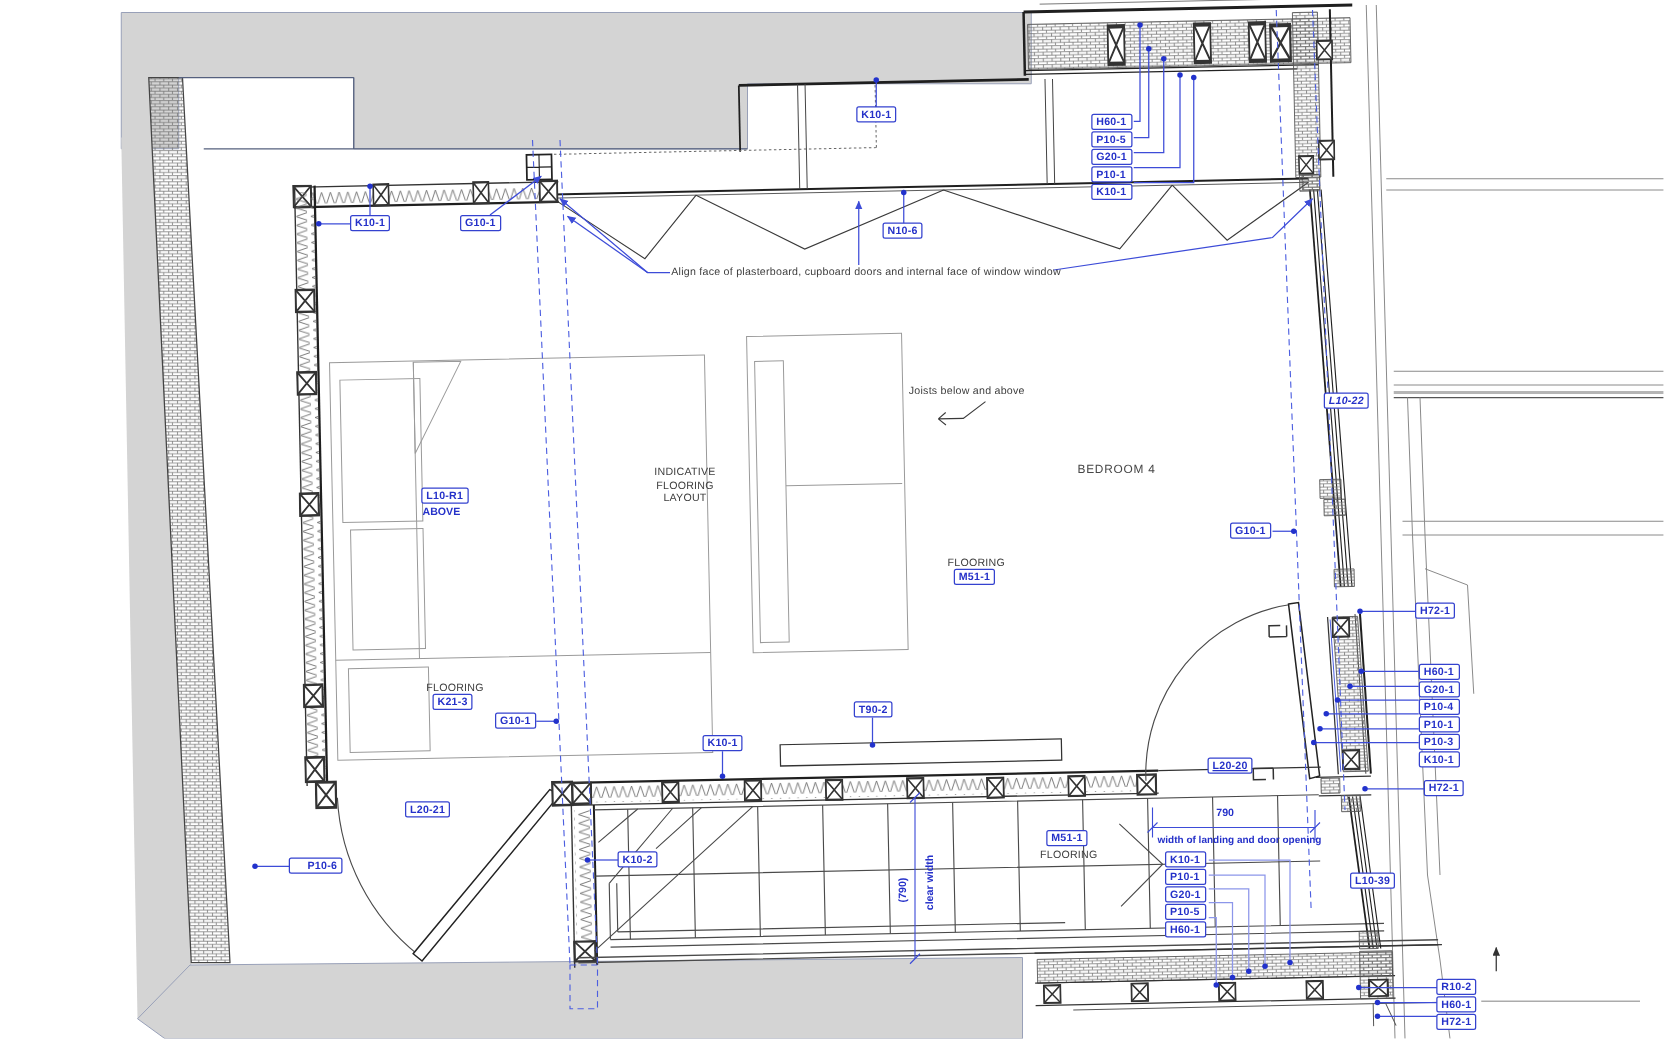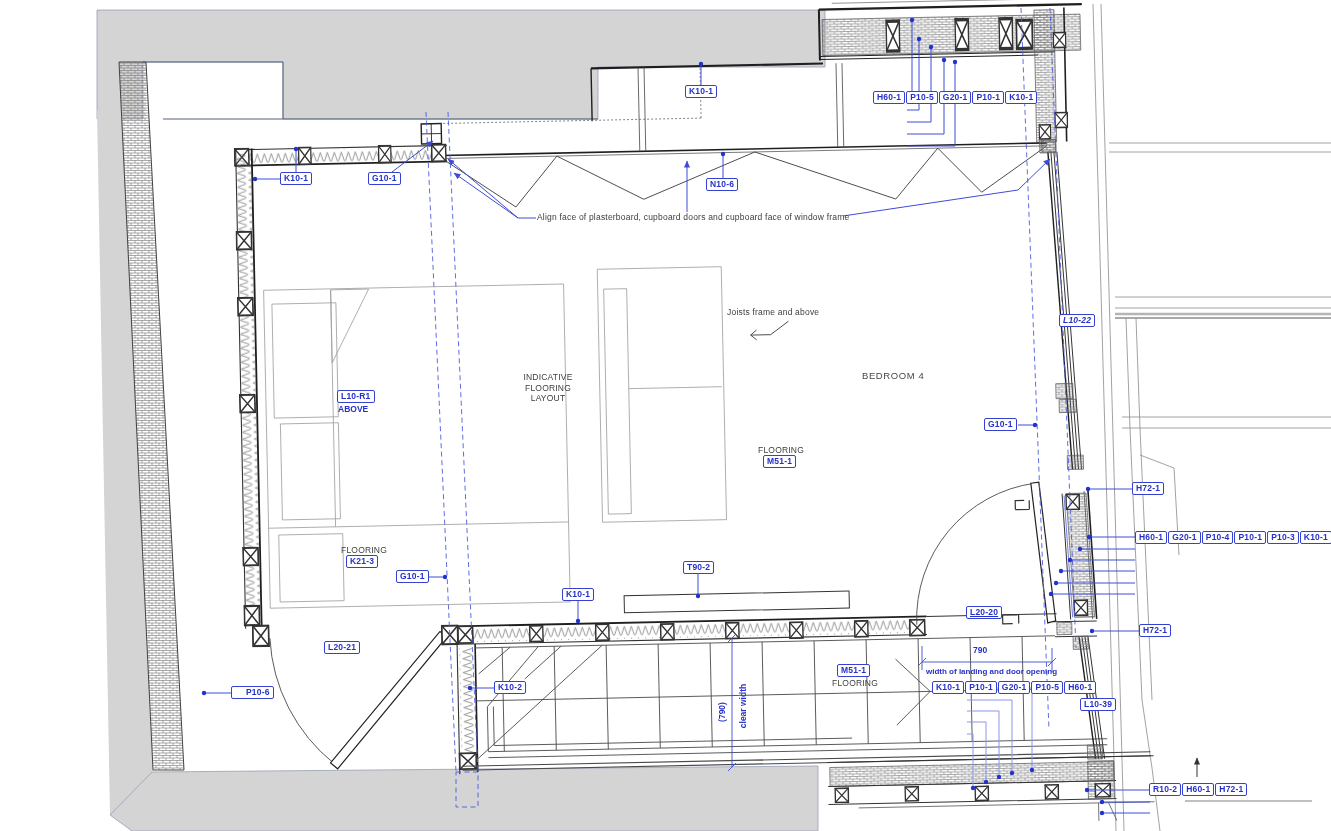--- a/index.html
+++ b/index.html
@@ -2,21 +2,21 @@
 <html><head>
 <meta charset="utf-8">
 <style>
   html,body{margin:0;padding:0;background:#fff;}
   #stage{position:relative;width:1331px;height:831px;background:#fff;overflow:hidden;
          font-family:"Liberation Sans",sans-serif;}
   #plan-svg{position:absolute;left:0;top:0;}
   .tag{position:absolute;font:bold 8.5px "Liberation Sans",sans-serif;color:#2531c9;
        border:1px solid #3442cf;border-radius:2px;background:#fff;padding:0 3px;
        height:11px;line-height:11px;white-space:nowrap;letter-spacing:.2px;z-index:5;}
-  .stack{position:absolute;display:flex;gap:1px;z-index:5;}
+  .stack{position:absolute;display:flex;flex-direction:column;gap:1px;z-index:5;}
   .stack .tag{position:static;}
   .bluetext{position:absolute;font:bold 8.5px "Liberation Sans",sans-serif;color:#2531c9;
        white-space:nowrap;z-index:5;}
   .anno{position:absolute;font:8.5px "Liberation Sans",sans-serif;color:#3d3d3d;
        white-space:nowrap;z-index:4;letter-spacing:.2px;}
   .anno-center{text-align:center;line-height:10.5px;}
   .room-name{font-size:9.5px;letter-spacing:.6px;color:#474747;}
   .rot90{transform:translate(-50%,-50%) rotate(-90deg);}
 </style>
 </head>
@@ -326,22 +326,22 @@
           <circle cx="973" cy="788" r="2.2"></circle>
       <circle cx="1087" cy="790" r="2.2"></circle>
           <circle cx="1102" cy="802" r="2.2"></circle>
           <circle cx="1102" cy="813" r="2.2"></circle>
     </g>
   </g>
 
   <path d="M1197,777 V758" stroke="#333" stroke-width="1" fill="none" marker-end="url(#arrK)"></path>
 </svg>
 
-<div class="anno" style="left:537px;top:212px;">Align face of plasterboard, cupboard doors and cupboard face of window frame</div>
-<div class="anno" style="left:727px;top:307px;">Joists frame and above</div>
+<div class="anno" style="left:537px;top:212px;">Align face of plasterboard, cupboard doors and internal face of window window</div>
+<div class="anno" style="left:727px;top:307px;">Joists below and above</div>
 <div class="anno anno-center" style="left:505px;top:372px;width:86px;">
   <div>INDICATIVE</div>
   <div>FLOORING</div>
   <div>LAYOUT</div>
 </div>
 <div class="anno room-name" style="left:862px;top:370px;">BEDROOM 4</div>
 <div class="anno" style="left:758px;top:445px;">FLOORING</div>
 <div class="anno" style="left:341px;top:545px;">FLOORING</div>
 <div class="anno" style="left:832px;top:678px;">FLOORING</div>
 

